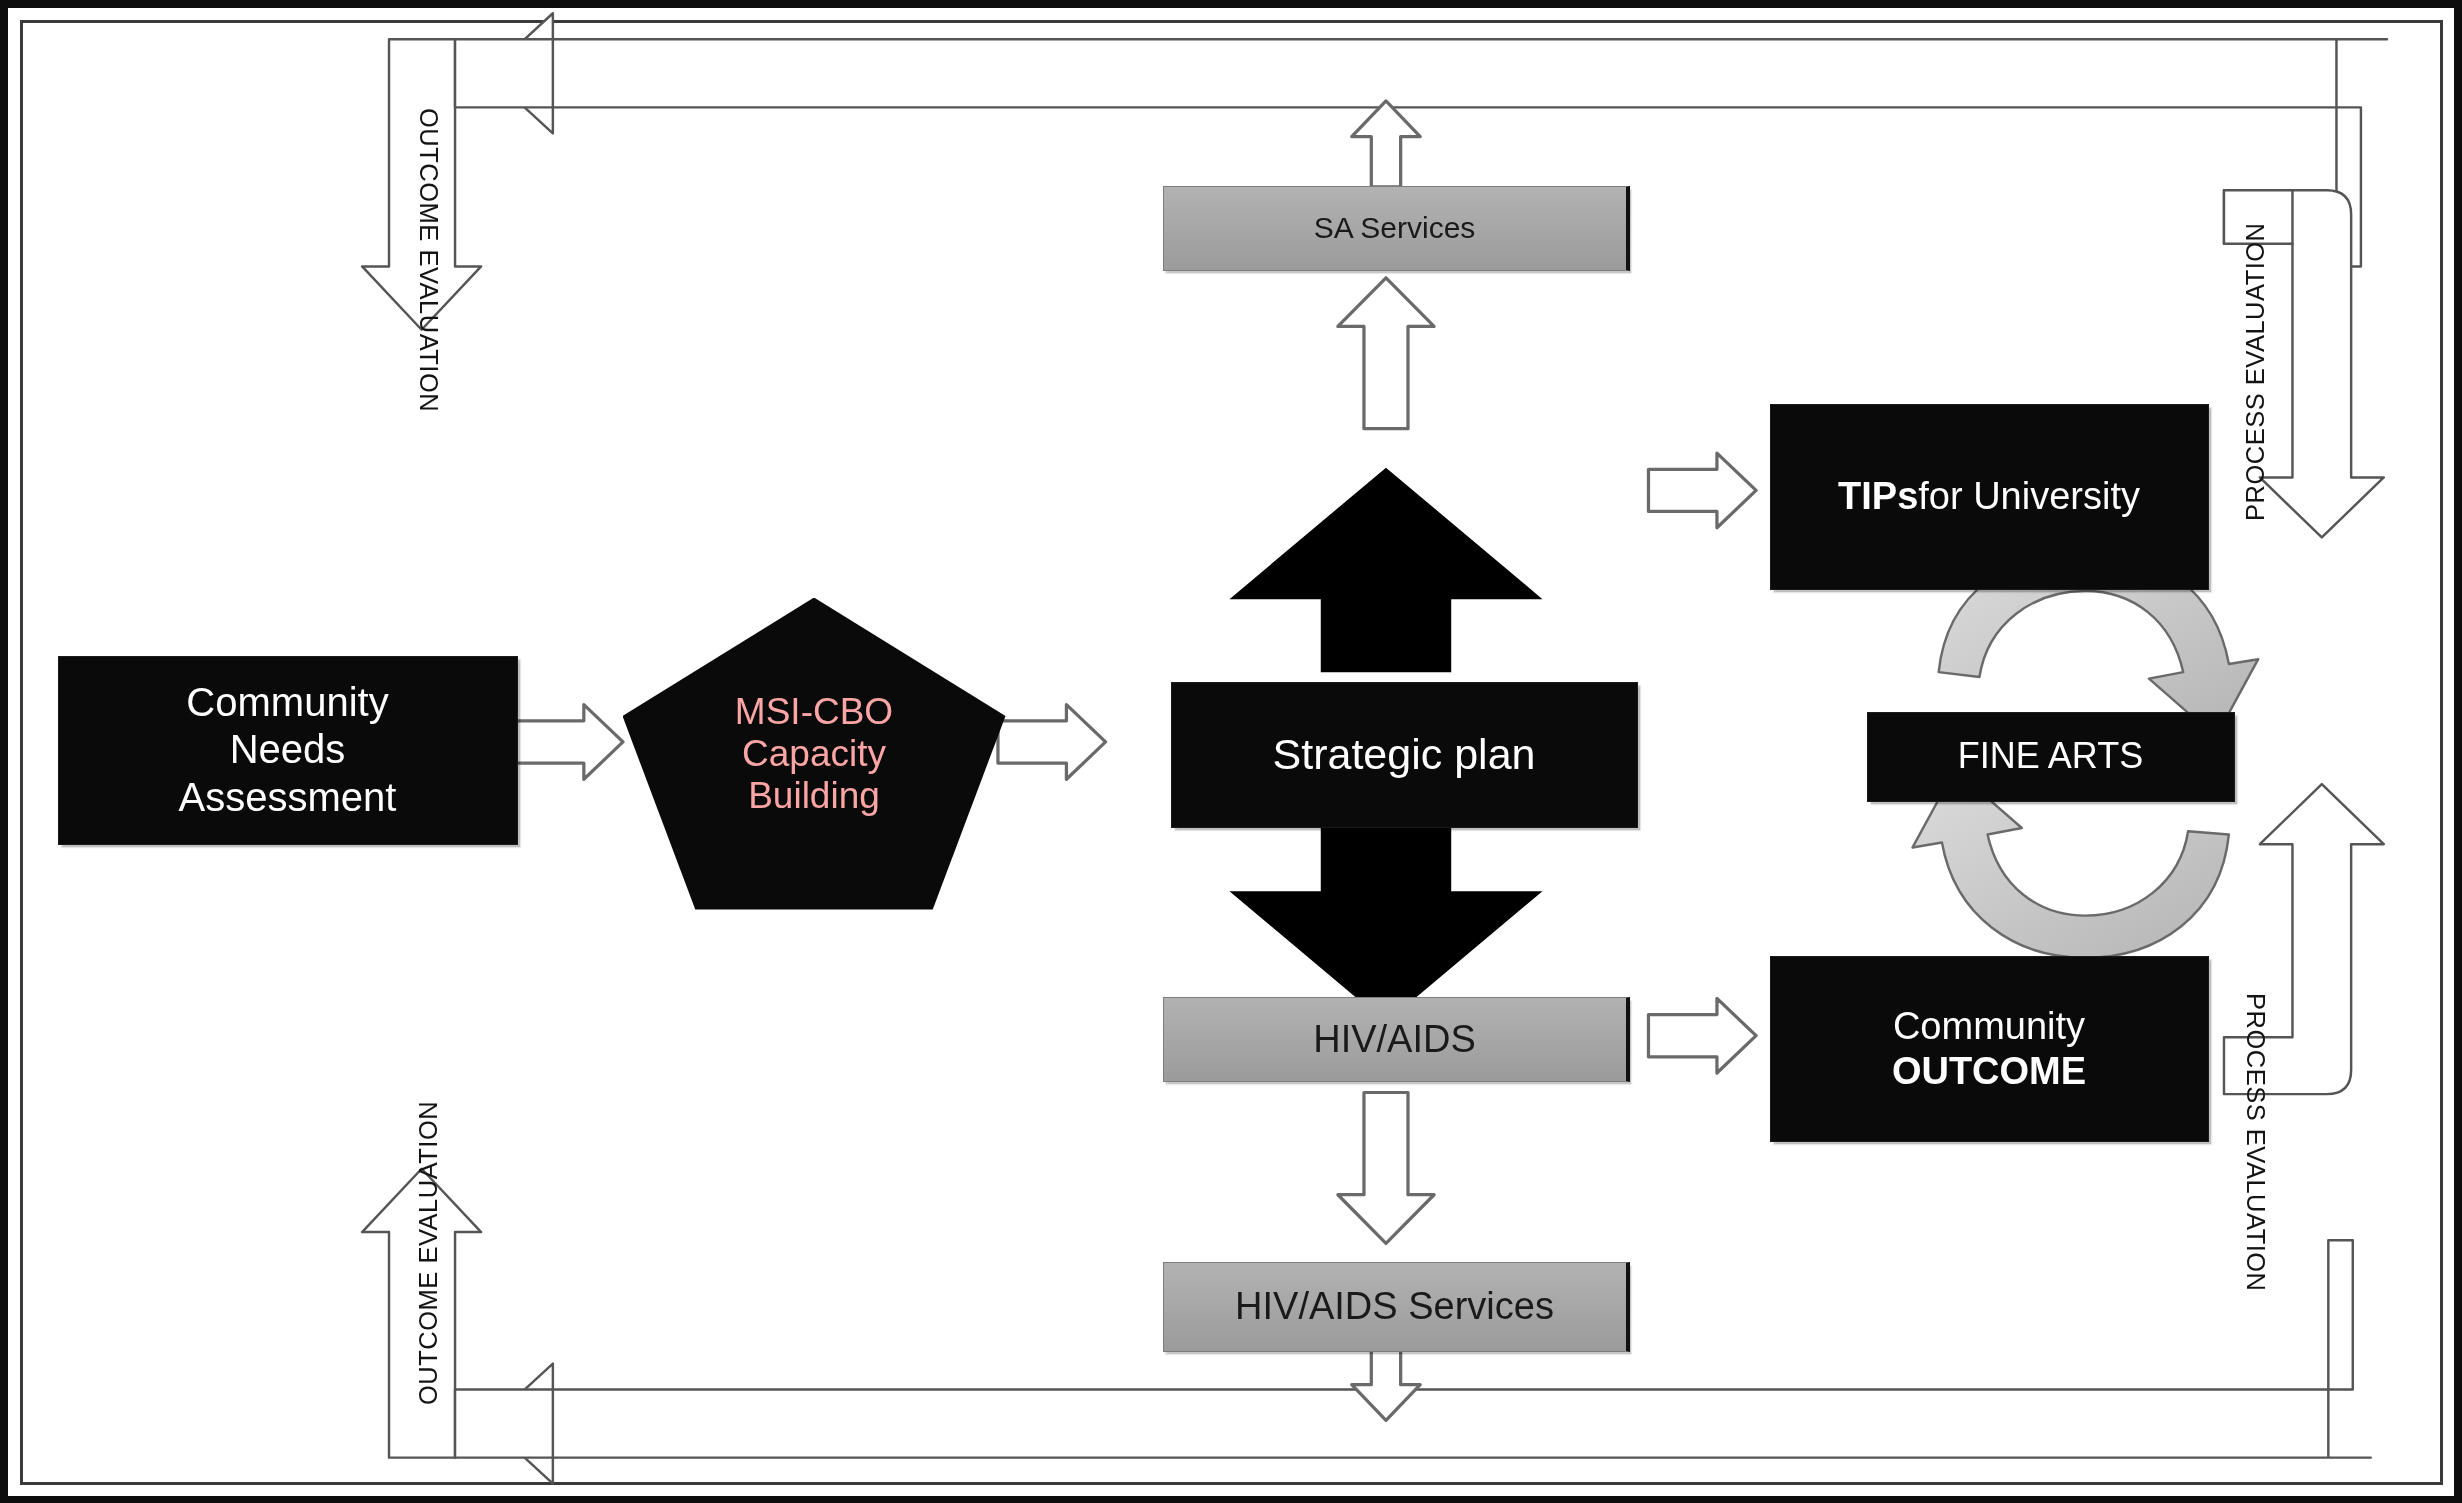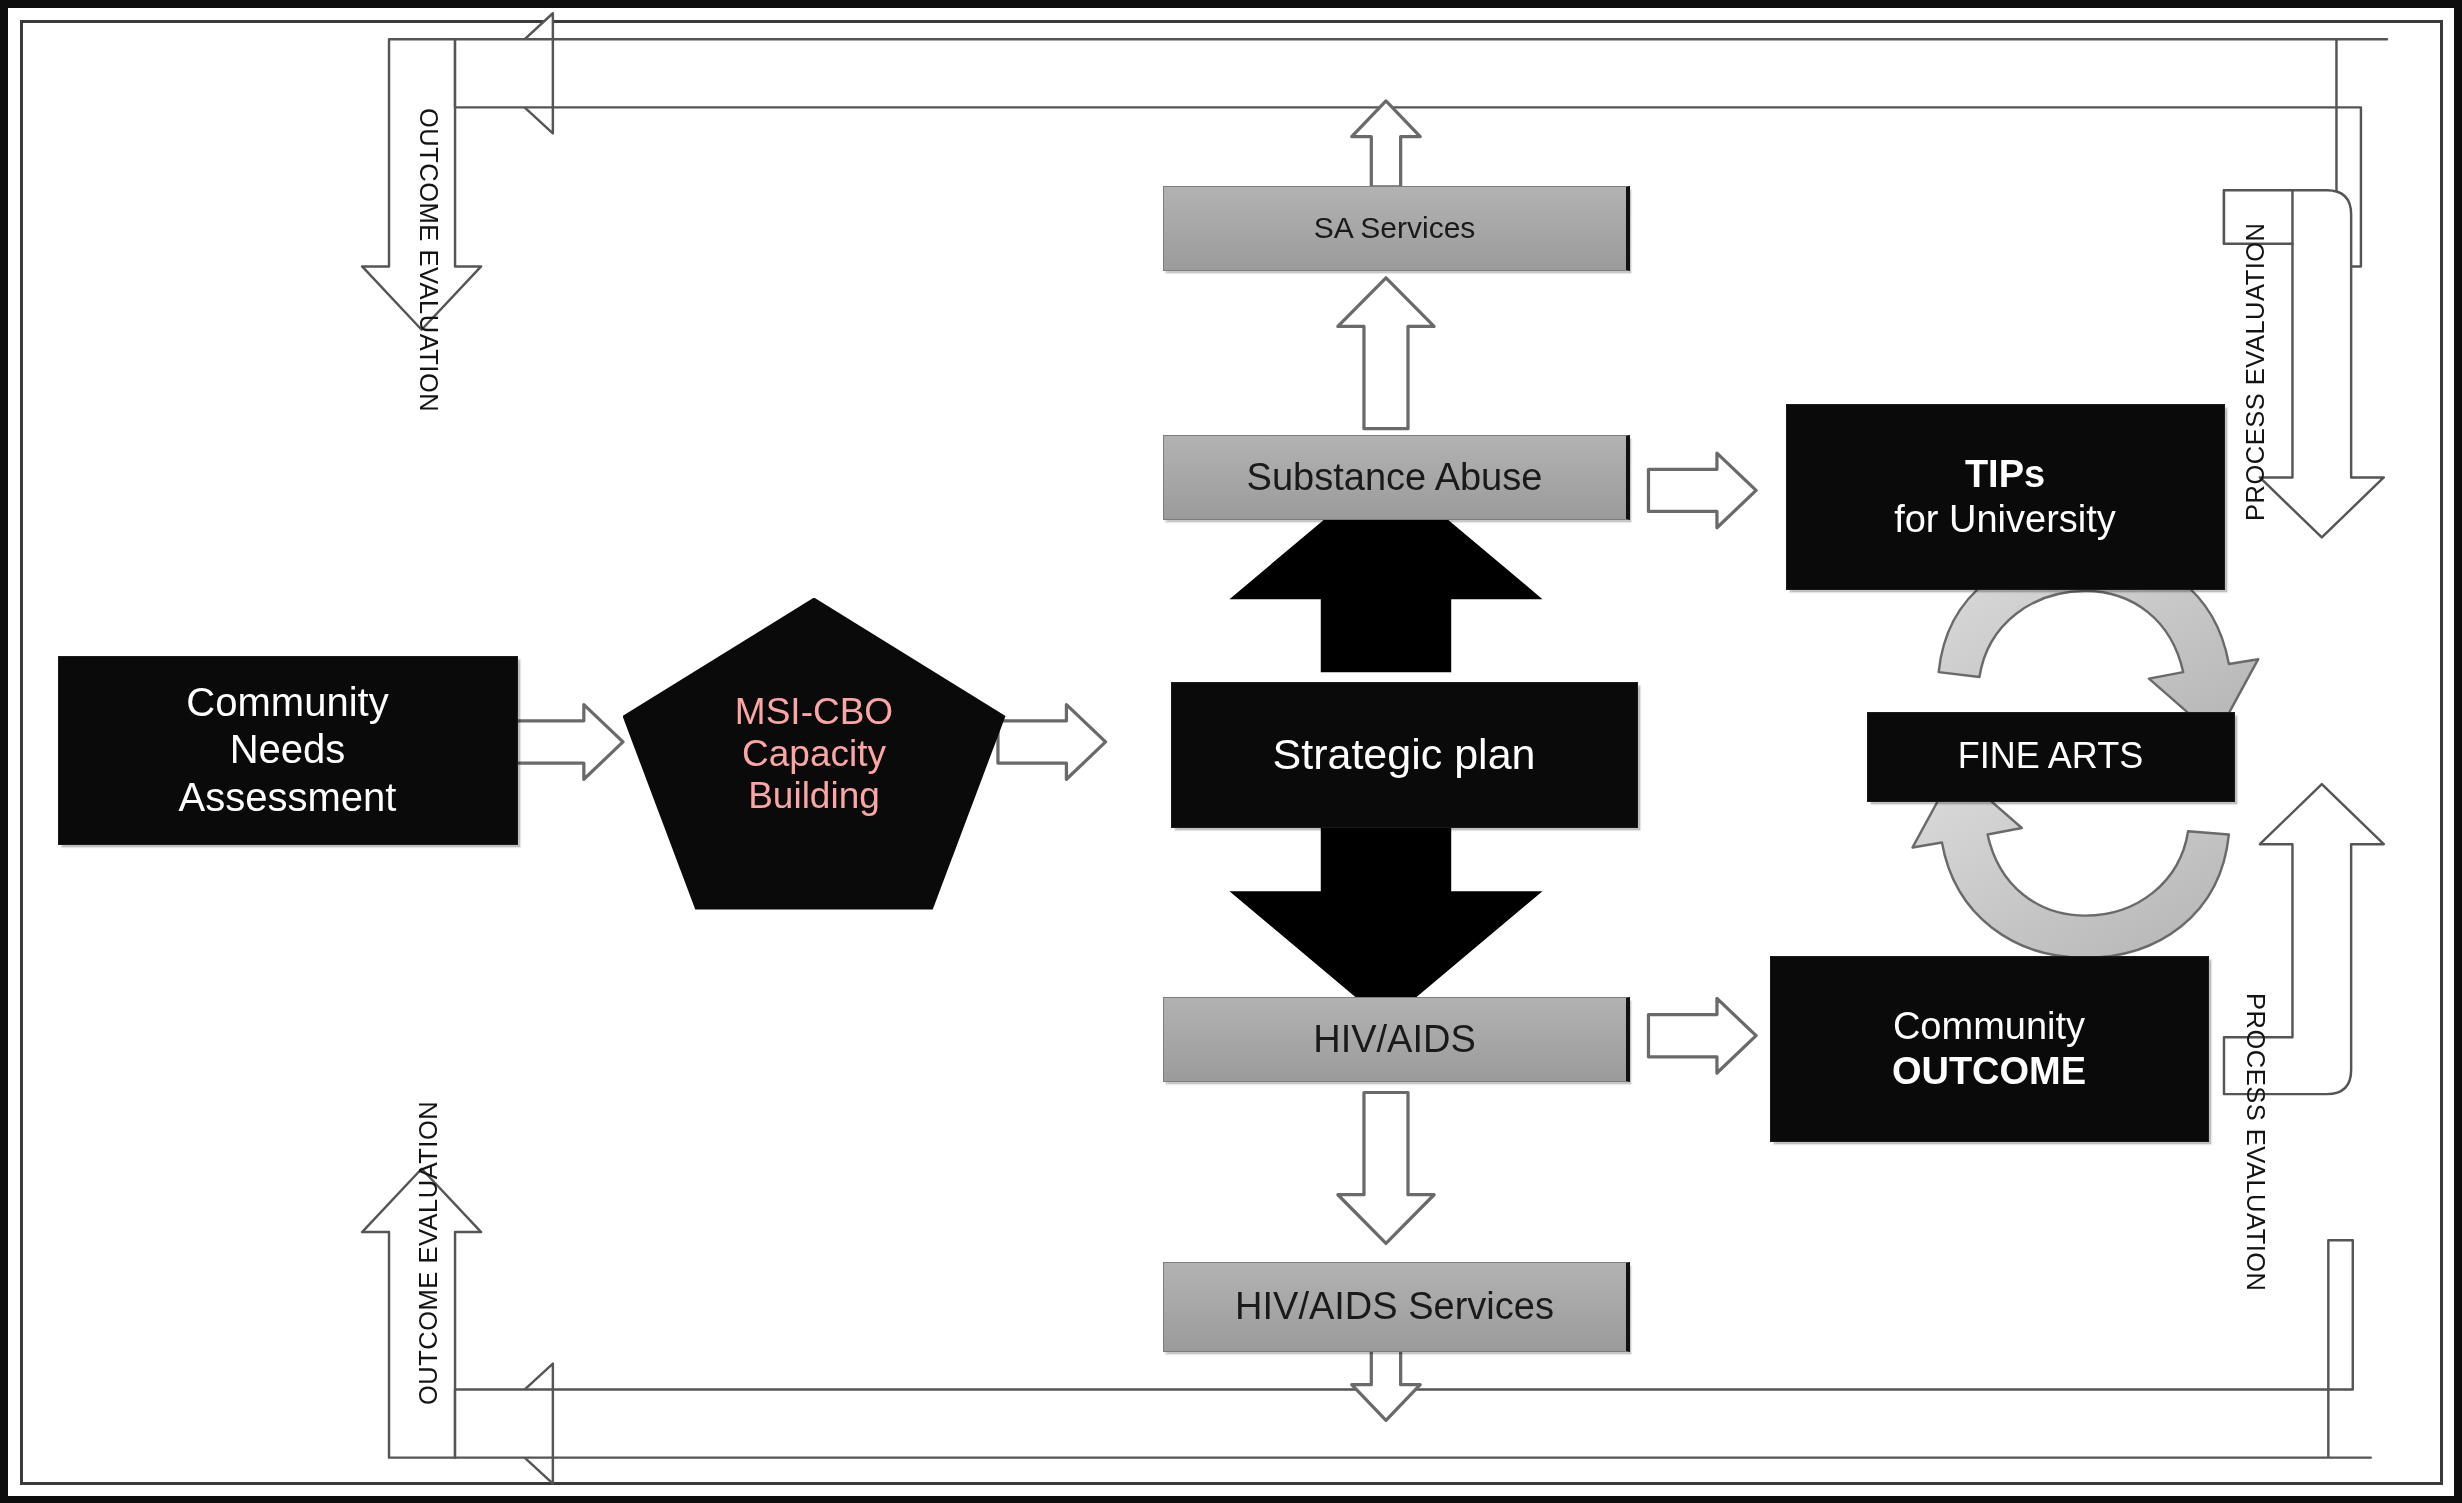--- a/index.html
+++ b/index.html
@@ -115,38 +115,35 @@
        font-size:37px;flex-direction:column;">
     <span>MSI-CBO</span>
     <span>Capacity</span>
     <span>Building</span>
   </div>
 
   <div class="node gray" style="left:1140px;top:163px;width:467px;height:85px;font-size:30px;">
     <span>SA Services</span>
   </div>
 
-  <div class="node gray" style="left:1140px;top:412px;width:467px;height:85px;font-size:38px;">
-    <span>Substance Abuse</span>
-  </div>
 
   <div class="node black" style="left:1148px;top:659px;width:467px;height:146px;font-size:43px;">
     <span>Strategic plan</span>
   </div>
 
   <div class="node gray" style="left:1140px;top:974px;width:467px;height:85px;font-size:38px;">
     <span>HIV/AIDS</span>
   </div>
 
   <div class="node gray" style="left:1140px;top:1239px;width:467px;height:90px;font-size:38px;">
     <span>HIV/AIDS Services</span>
   </div>
 
   <div class="node black" style="left:1747px;top:381px;width:439px;height:186px;
-       font-size:38px;flex-direction:column;margin-left:16px;">
+       font-size:38px;flex-direction:row;">
     <span style="font-weight:700;">TIPs</span>
     <span>for University</span>
   </div>
 
   <div class="node black" style="left:1844px;top:689px;width:368px;height:90px;font-size:36px;">
     <span>FINE ARTS</span>
   </div>
 
   <div class="node black" style="left:1747px;top:933px;width:439px;height:186px;
        font-size:38px;flex-direction:column;">

